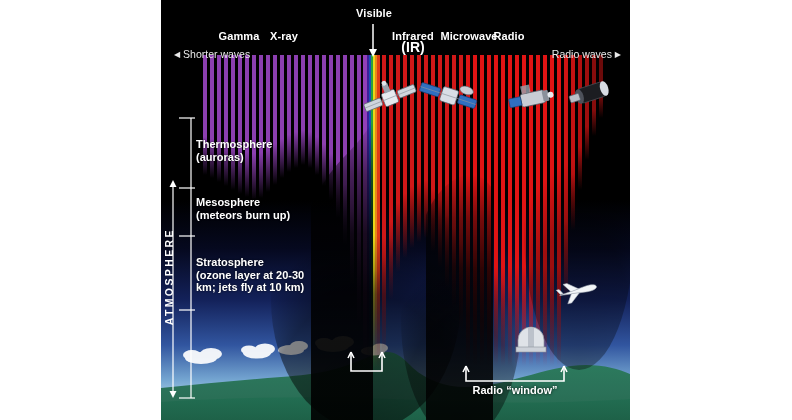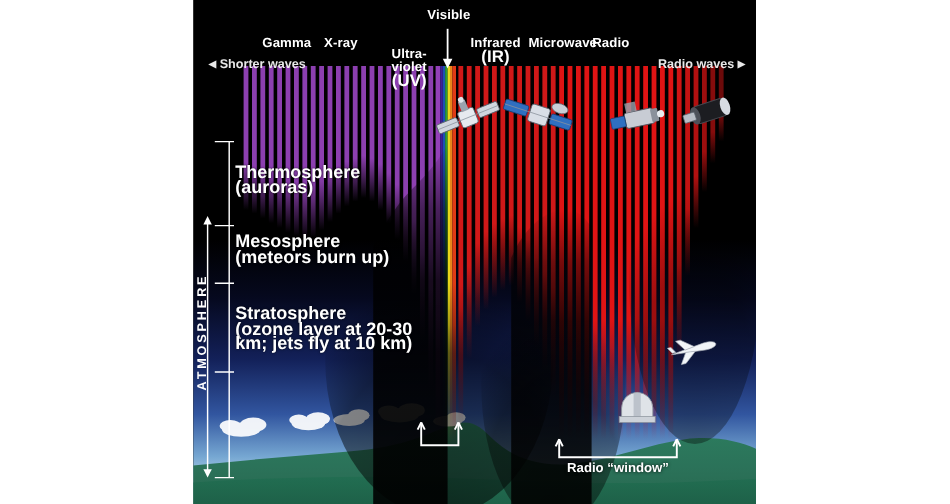--- a/index.html
+++ b/index.html
@@ -34,26 +34,26 @@
   #bars{position:absolute;left:0;top:0;width:100%;height:100%;}
   .bar{position:absolute;top:55px;}
 
   .hdr{
     position:absolute;color:#ffffff;font-weight:bold;font-size:11px;
     line-height:11px;text-align:center;letter-spacing:.1px;
   }
   .hdr small{font-size:14px;font-weight:bold;display:block;}
 
   .arrowtxt{
-    position:absolute;color:#e9e9e9;font-size:10.5px;font-weight:bold;
+    position:absolute;color:#e9e9e9;font-size:10.5px;font-weight:normal;
     white-space:nowrap;
   }
 
   .layer{
-    position:absolute;color:#ffffff;font-size:15px;font-weight:bold;
+    position:absolute;color:#ffffff;font-size:11px;font-weight:bold;
     line-height:12.5px;white-space:pre-line;text-shadow:0 0 2px rgba(0,0,0,.8);
   }
 
   .winlbl{
     position:absolute;color:#ffffff;font-size:11px;font-weight:bold;
     line-height:12.5px;text-align:center;white-space:pre-line;
     text-shadow:0 0 3px rgba(0,0,0,.9);
   }
 
   #atmword{
@@ -280,25 +280,20 @@
     <div class="layer" style="left:35px;top:196px">Mesosphere
 (meteors burn up)</div>
     <div class="layer" style="left:35px;top:256px">Stratosphere
 (ozone layer at 20-30
 km; jets fly at 10 km)</div>
 
     <div class="winlbl" style="left:292px;top:384px;width:124px">Radio “window”</div>
 
     <div class="hdr" style="left:48px;top:31px;width:60px">Gamma</div>
     <div class="hdr" style="left:96px;top:31px;width:54px">X-ray</div>
-    <div class="hdr" style="left:156px;top:29px;width:48px;white-space:pre-line">
-      <span>Ultra-
-violet</span>
-      <small>(UV)</small>
-    </div>
     <div class="hdr" style="left:222px;top:31px;width:60px">
       <span>Infrared</span>
       <small>(IR)</small>
     </div>
     <div class="hdr" style="left:272px;top:31px;width:72px">Microwave</div>
     <div class="hdr" style="left:324px;top:31px;width:48px">Radio</div>
 
     <div class="hdr" style="left:182px;top:8px;width:62px">Visible</div>
 
     <div class="arrowtxt" style="left:13px;top:48px">

